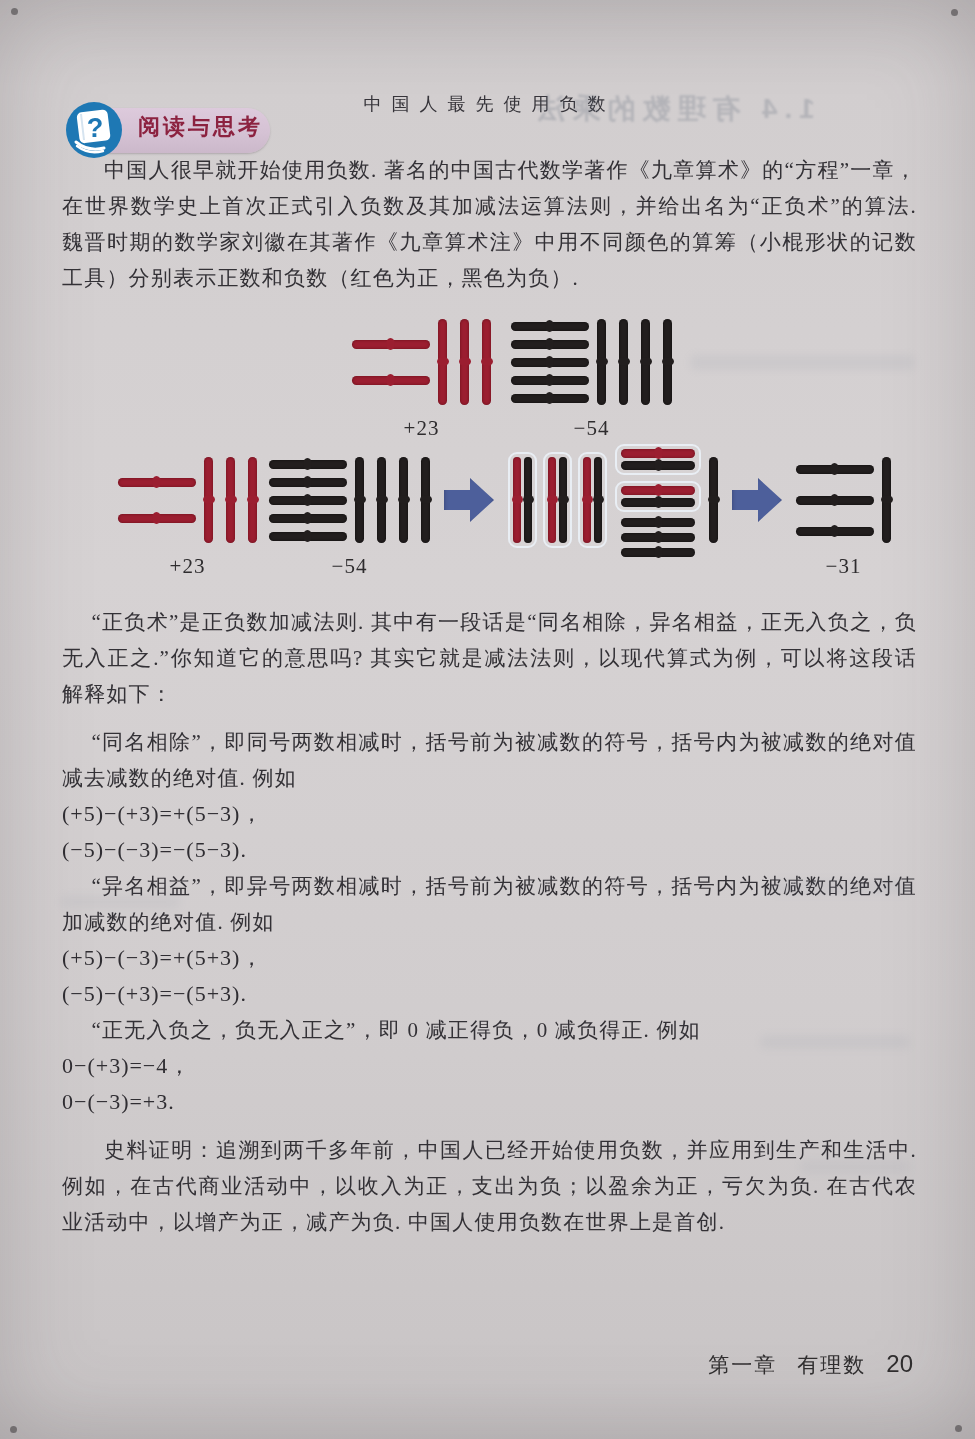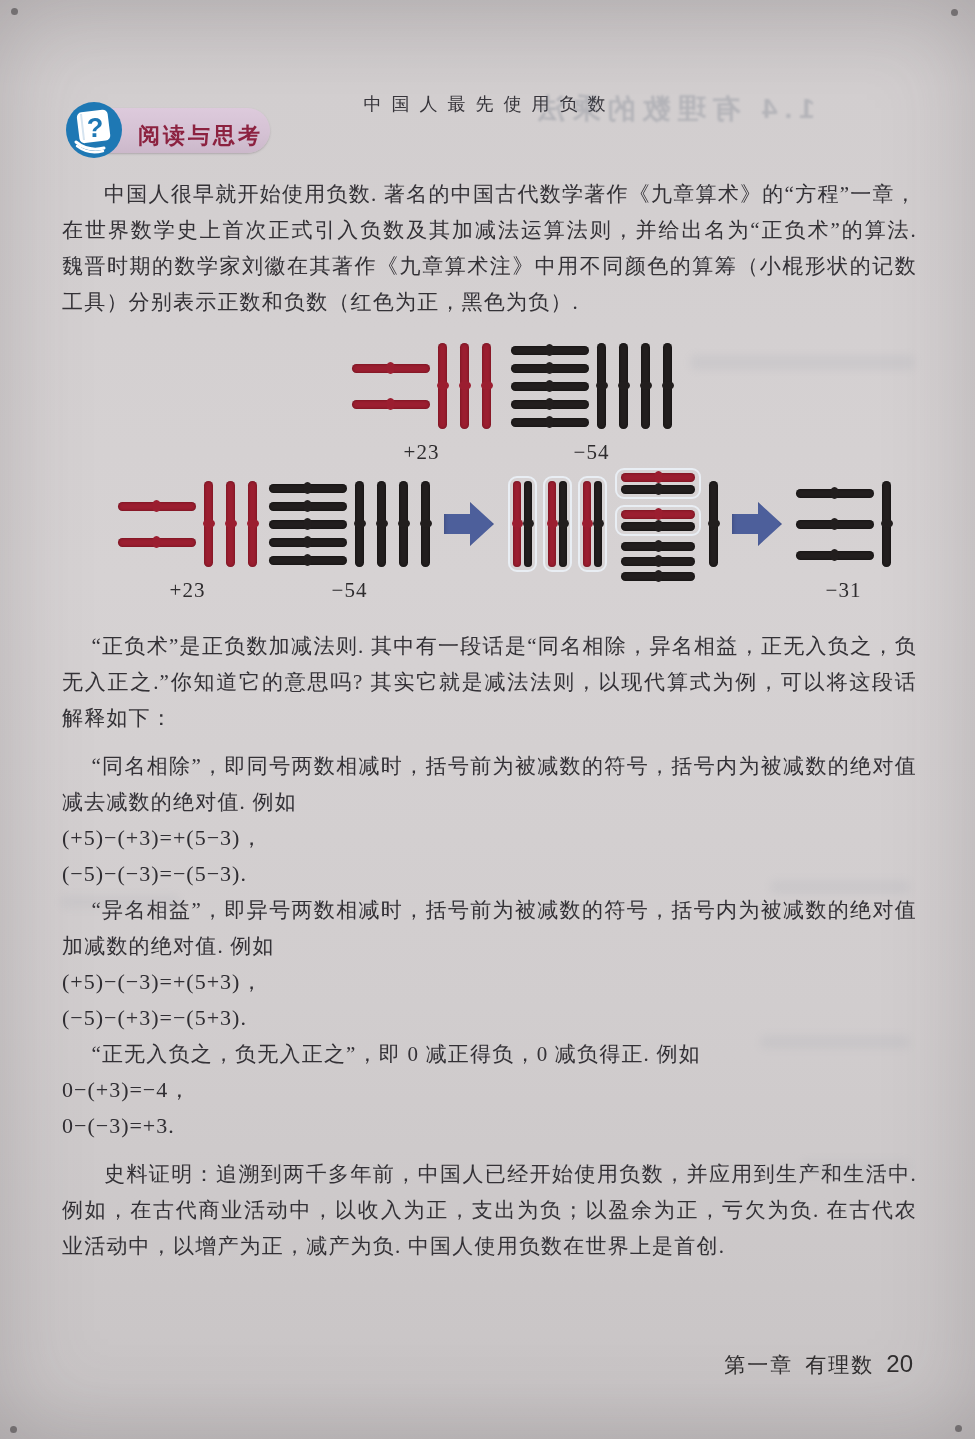--- a/index.html
+++ b/index.html
@@ -15,21 +15,21 @@
   }
   
   .badge{position:absolute;top:100px;left:64px;width:230px;height:64px;}
   .badge-pill{
     position:absolute;left:14px;top:8px;width:192px;height:45px;border-radius:23px;
     background:linear-gradient(180deg,#ddcadc 0%,#d5c2d4 55%,#cbb8ca 100%);
     box-shadow:0 1px 2px rgba(120,110,118,.4);
   }
   .badge-icon{position:absolute;left:0;top:0;width:60px;height:60px;}
   .badge-label{
-    position:absolute;left:74px;top:21px;
+    position:absolute;left:74px;top:12px;
     font-family:"Liberation Sans","DejaVu Sans",sans-serif;
     font-size:22px;font-weight:bold;color:#8c2240;letter-spacing:3px;white-space:nowrap;
   }
   
   .ghost-header{
     position:absolute;top:90px;left:400px;width:545px;text-align:center;
     transform:scaleX(-1);color:#5d6878;opacity:.26;filter:blur(1.3px);
     font-size:28px;font-weight:bold;letter-spacing:7px;white-space:nowrap;
     font-family:"Liberation Sans","DejaVu Sans",sans-serif;
   }
@@ -39,21 +39,21 @@
   .title{
     margin:92px 0 0 0;height:36px;text-align:center;
     font-size:18px;font-weight:normal;color:#36343a;letter-spacing:10px;
   }
   .para{
     margin:0;color:#333136;font-size:21px;line-height:36px;
     text-align:justify;letter-spacing:1.2px;
   }
   .indent2{text-indent:2em;}
   .indent1{text-indent:1.4em;}
-  .p1{margin-top:48px;}
+  .p1{margin-top:24px;}
   .p2{margin-top:22px;}
   .p3{margin-top:12px;}
   .eq{
     margin:0;font-size:22px;line-height:36px;
     color:#2f2d32;letter-spacing:1px;
   }
   
   .figure{margin-top:20px;}
   .fig-row{display:flex;align-items:flex-end;gap:12px;}
   .fig-row.first{gap:20px;margin-bottom:10px;}
@@ -85,21 +85,21 @@
   .pairbox .rod-v{width:8px;}
   .hmix{display:flex;flex-direction:column;gap:6px;align-items:center;}
   .hpairbox{
     display:flex;flex-direction:column;gap:3px;padding:3px 4px;
     border:2px solid var(--pair-box);border-radius:9px;background:rgba(255,255,255,.05);
   }
   .hmix .rod-h{width:74px;}
   .hgroup .rod-h + .rod-h{}
   
   .footer{
-    position:absolute;top:1350px;right:62px;display:flex;align-items:baseline;gap:12px;
+    position:absolute;top:1350px;right:62px;display:flex;align-items:baseline;gap:20px;
     color:#2f2d2e;
     margin-left:32px;
   }
   .footer .chap{font-size:21px;letter-spacing:2px;}
   .footer .sect{font-size:21px;letter-spacing:2px;}
   .footer .pagenum{font-size:24px;font-family:"Liberation Sans","DejaVu Sans",sans-serif;}
 </style>
 </head>
 <body>
 

